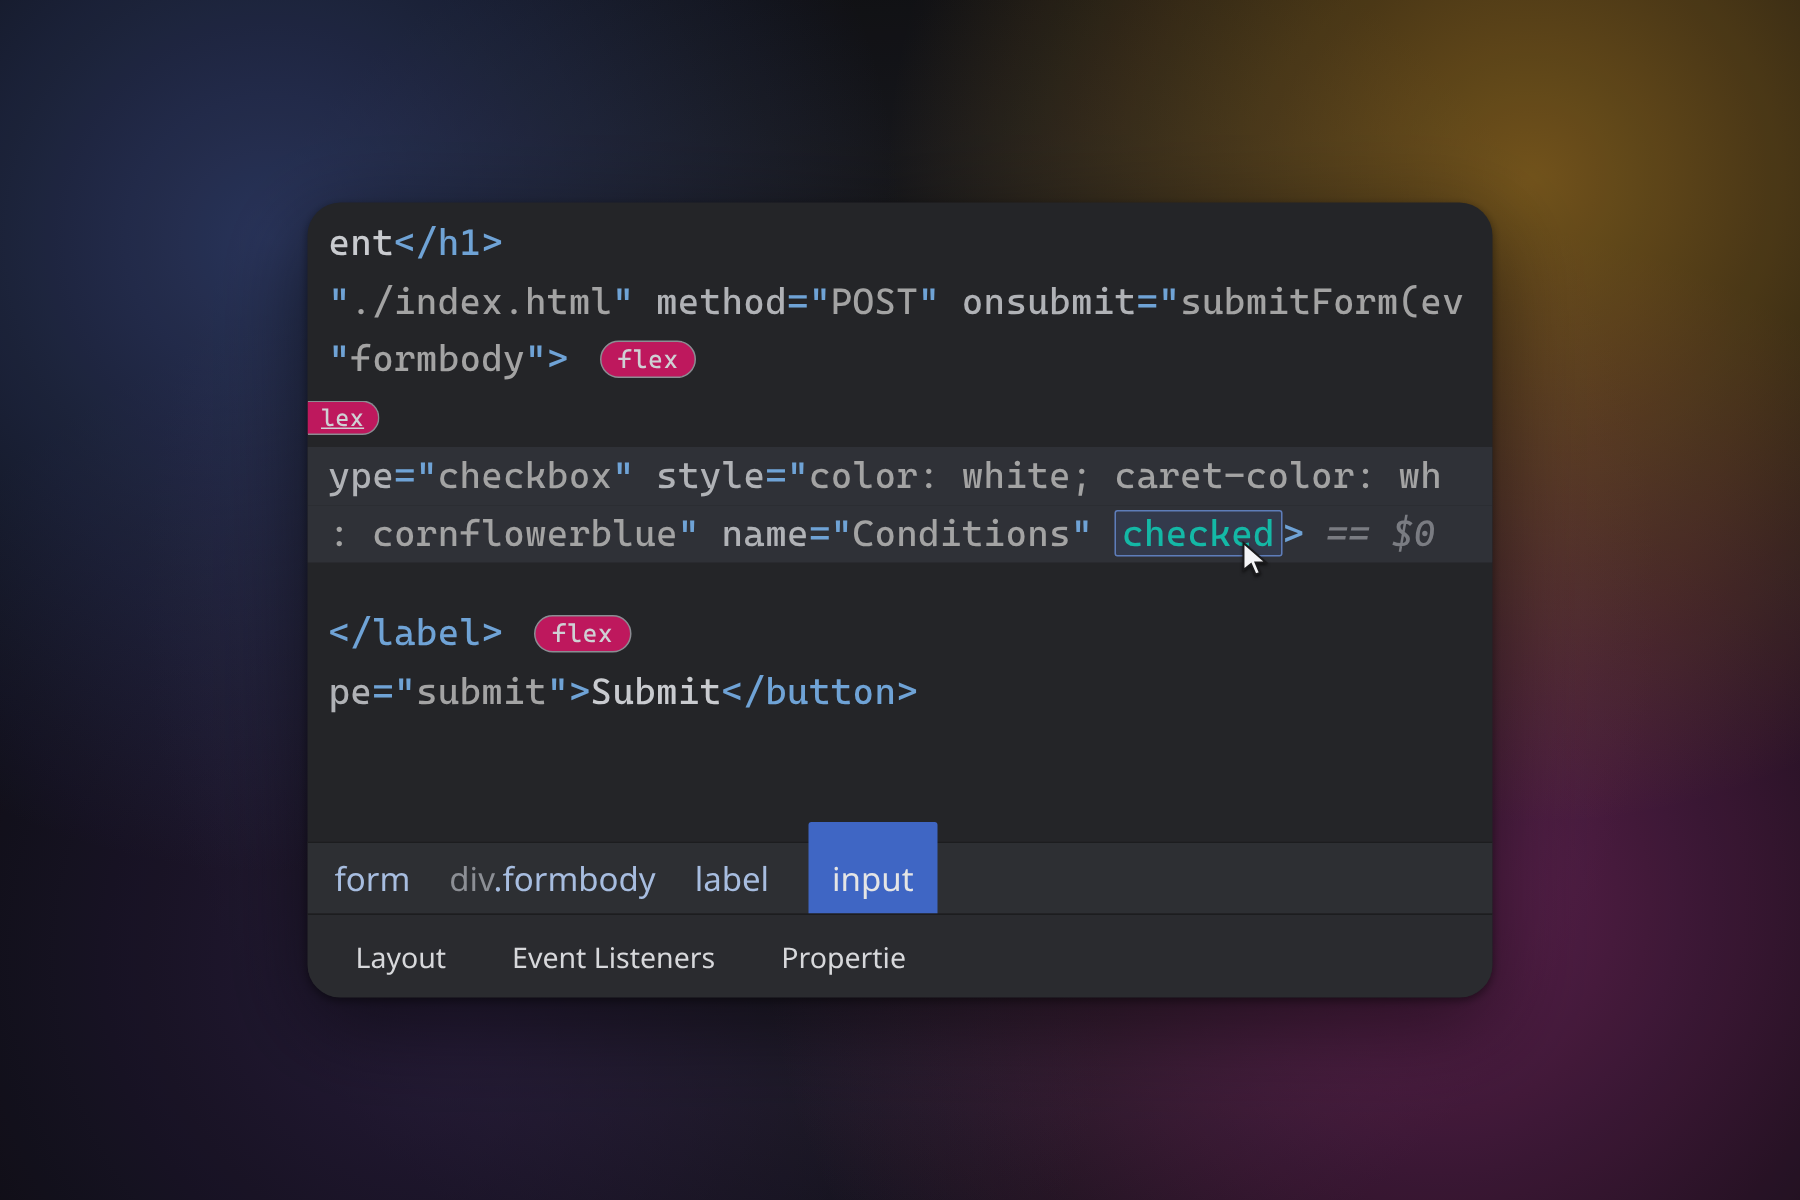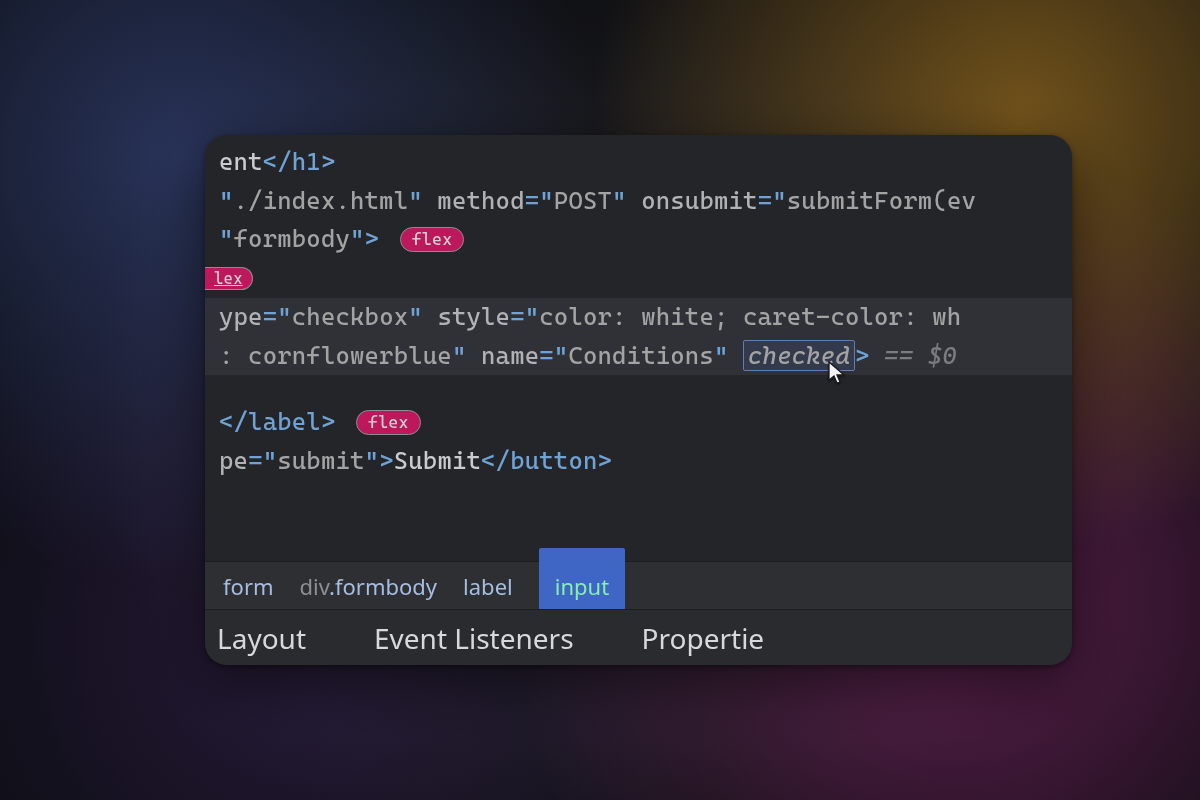--- a/index.html
+++ b/index.html
@@ -16,21 +16,21 @@
   }
   .bgblur {
     position:absolute; inset:0;
     backdrop-filter: blur(30px);
     background: rgba(0,0,0,0.05);
   }
 
   .panel {
     position: absolute;
     left: 205px; top: 135px;
-    width: 867px; height: 530px;
+    width: 790px; height: 530px;
     background: #242528;
     border-radius: 22px;
     box-shadow: 0 18px 60px rgba(0,0,0,0.55), 0 2px 6px rgba(0,0,0,0.4);
     overflow: hidden;
     color: #c9c9cc;
   }
 
   .code-area {
     padding: 8px 0 0 0;
     font-size: 24.5px;
@@ -62,24 +62,23 @@
     position: relative;
     top: -2px;
     margin-left: 6px;
     font-family: inherit;
   }
   .flexpill.small { font-size:16px; height:23px; padding:0 9px; margin-left:0;text-decoration:underline; }
 
   .attrsel {
     border: 1.5px solid #5e7db9;
     background: rgba(70,100,170,0.18);
-    color: #a3a3a3;
+    color: #14b8a6;
     padding: 0 4px 0 4px;
     border-radius: 2px;
-    font-style: italic;
   }
 
   .cursor-ptr {
     position: absolute;
     width: 20px; height: 26px;
     pointer-events: none;
   }
 
   
   .crumbs {
@@ -92,35 +91,35 @@
     color: #9fbce6;
     padding-left: 18px;
     gap: 26px;
     border-top: 1px solid #1c1d1f;
     text-align: right;
   }
   .crumb { color:#a7bde0; cursor:default; }
   .crumb .dim { color:#8c8f95; }
   .crumb.active {
     background: #3f66c4;
-    color: #86efac;
+    color: #e5e5e5;
     padding: 23px 16px;
     border-radius: 2px;
   }
 
   
   .tooltabs {
     position:absolute; left:0; right:0; top:474px;
     height: 56px;
     background: #2a2b2f;
     display:flex; align-items:center;
-    gap: 68px;
-    padding-left: 12px;
+    gap: 44px;
+    padding-left: 32px;
     font-family: -apple-system, "Segoe UI", system-ui, sans-serif;
-    font-size: 28px;
+    font-size: 19px;
     color: #d7d8db;
     border-top: 1px solid #1c1d1f;
   }
   .tooltab { cursor:default; white-space:nowrap; }
 
   svg.cursor { filter: drop-shadow(0 1px 1px rgba(0,0,0,0.6)); }
 </style>
 </head>
 <body>
 <div class="bgblur"></div>

